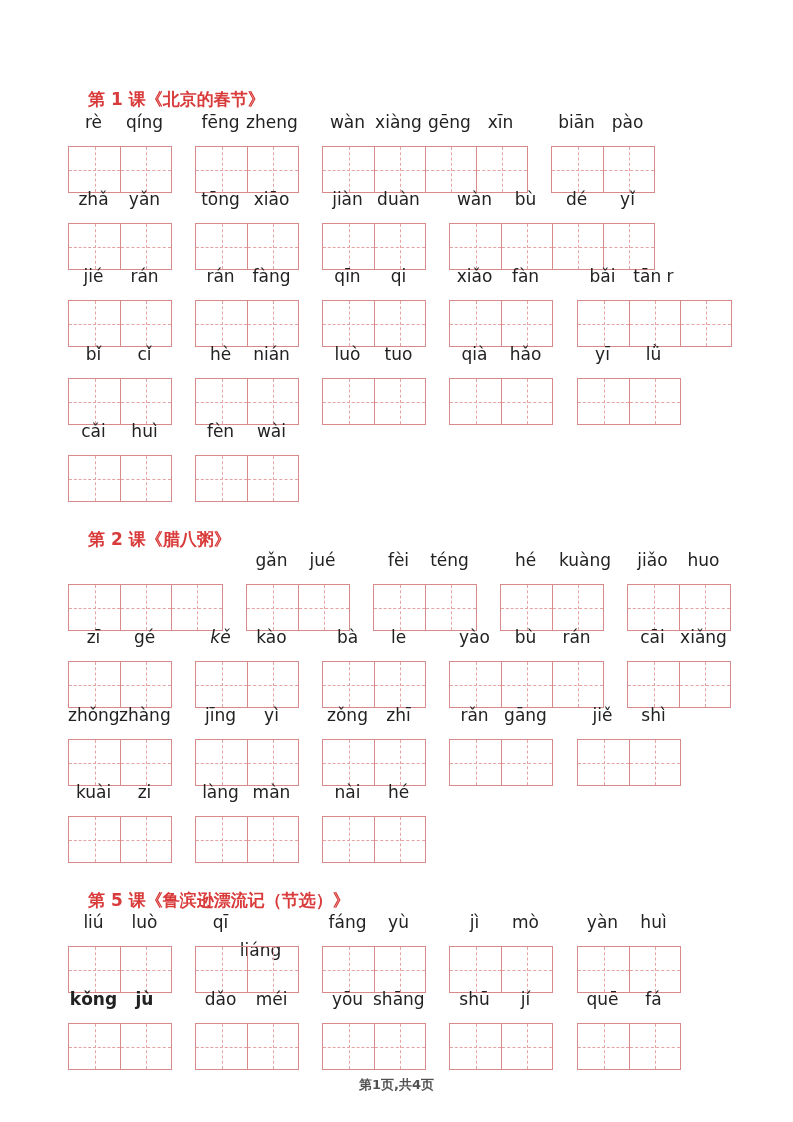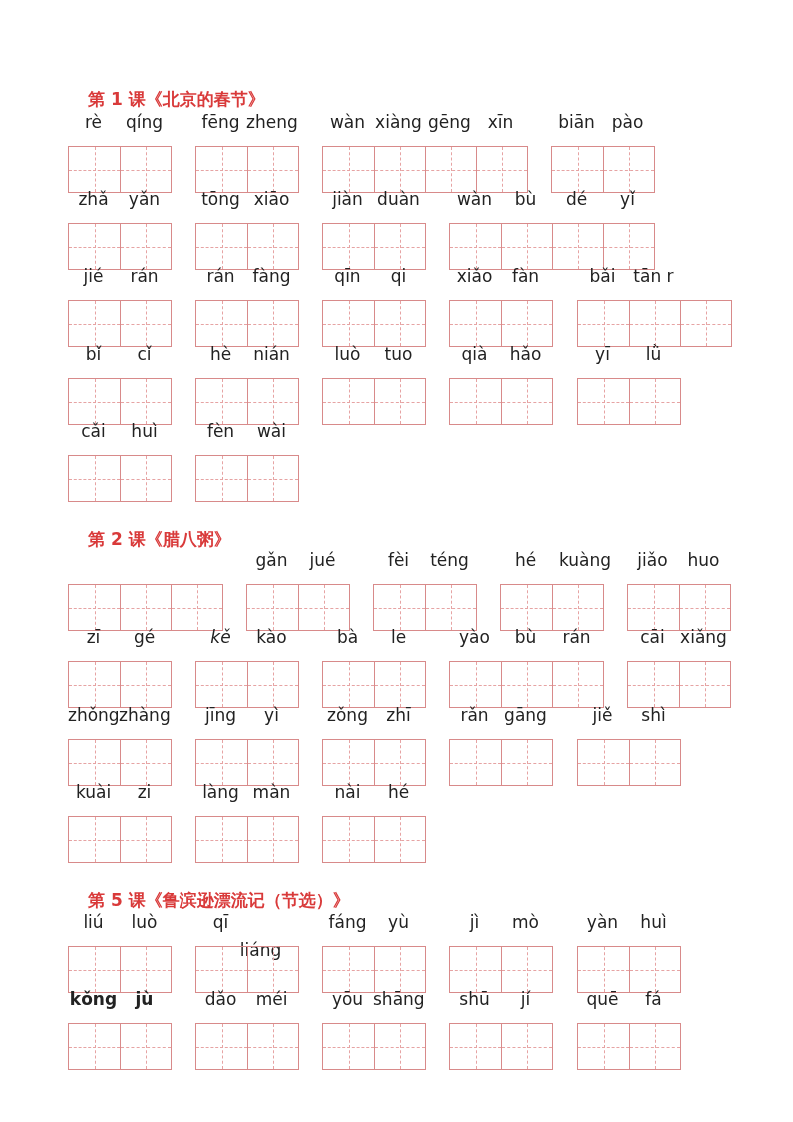--- a/index.html
+++ b/index.html
@@ -520,13 +520,14 @@
           <span class="py" style="left: 0px;">quē</span>
           <span class="py" style="left: 51px;">fá</span>
         </div>
         <div class="cells">
           <div class="cell"></div>
           <div class="cell"></div>
         </div>
       </div>
     </div>
 
+  <div class="pagenum">第1页,共4页</div>
 </div>
 
 </body></html>

